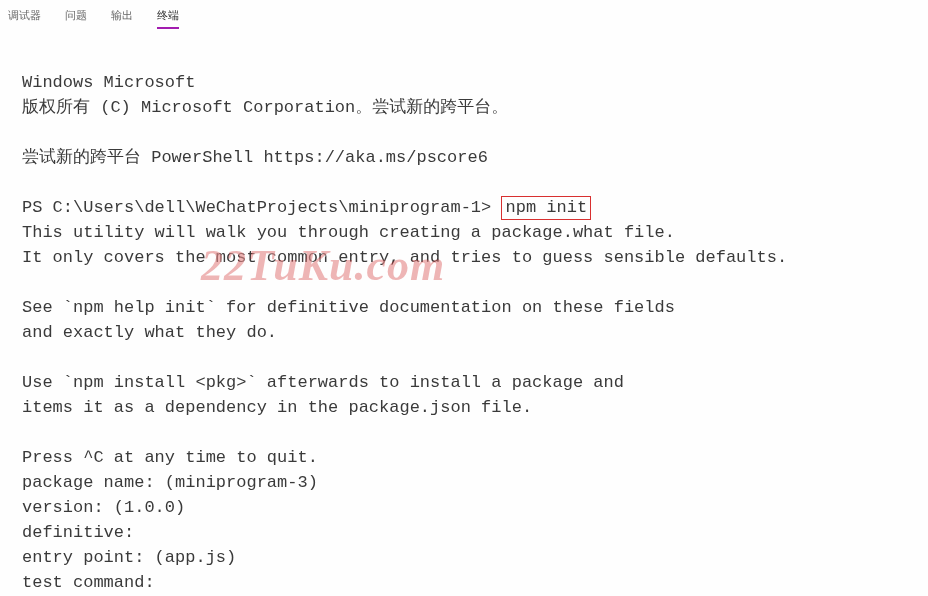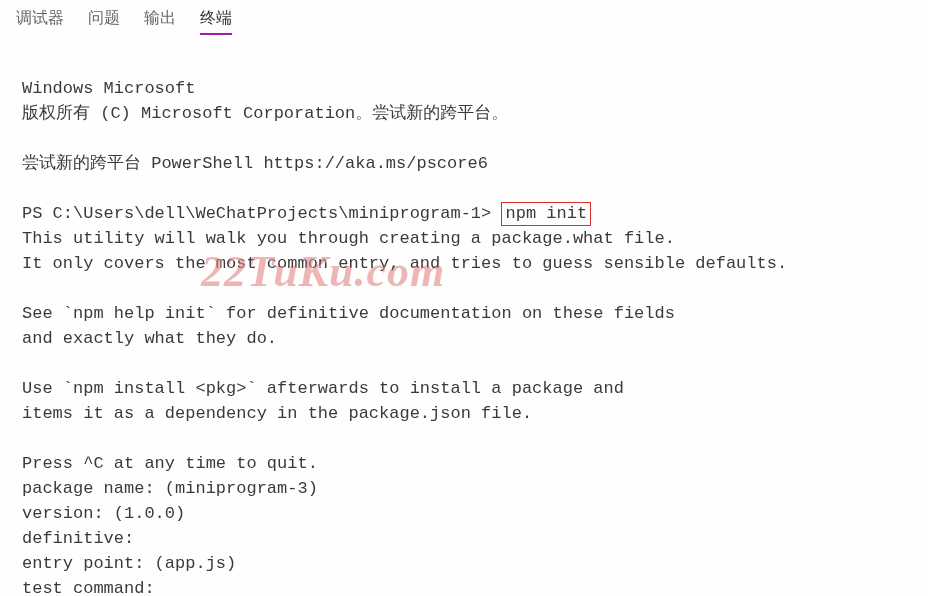--- a/index.html
+++ b/index.html
@@ -6,22 +6,22 @@
     body {
       font-family: "Microsoft YaHei", "PingFang SC", sans-serif;
       background: #fefefe;
       width: 928px;
       height: 596px;
       overflow: hidden;
     }
     .tabs {
       display: flex;
       gap: 24px;
-      padding: 8px 16px 6px;
-      font-size: 16px;
+      padding: 8px 8px 6px;
+      font-size: 11px;
       color: #666;
     }
     .tab {
       cursor: pointer;
       padding-bottom: 4px;
     }
     .tab.active {
       color: #333;
       border-bottom: 2px solid #a21caf;
     }

